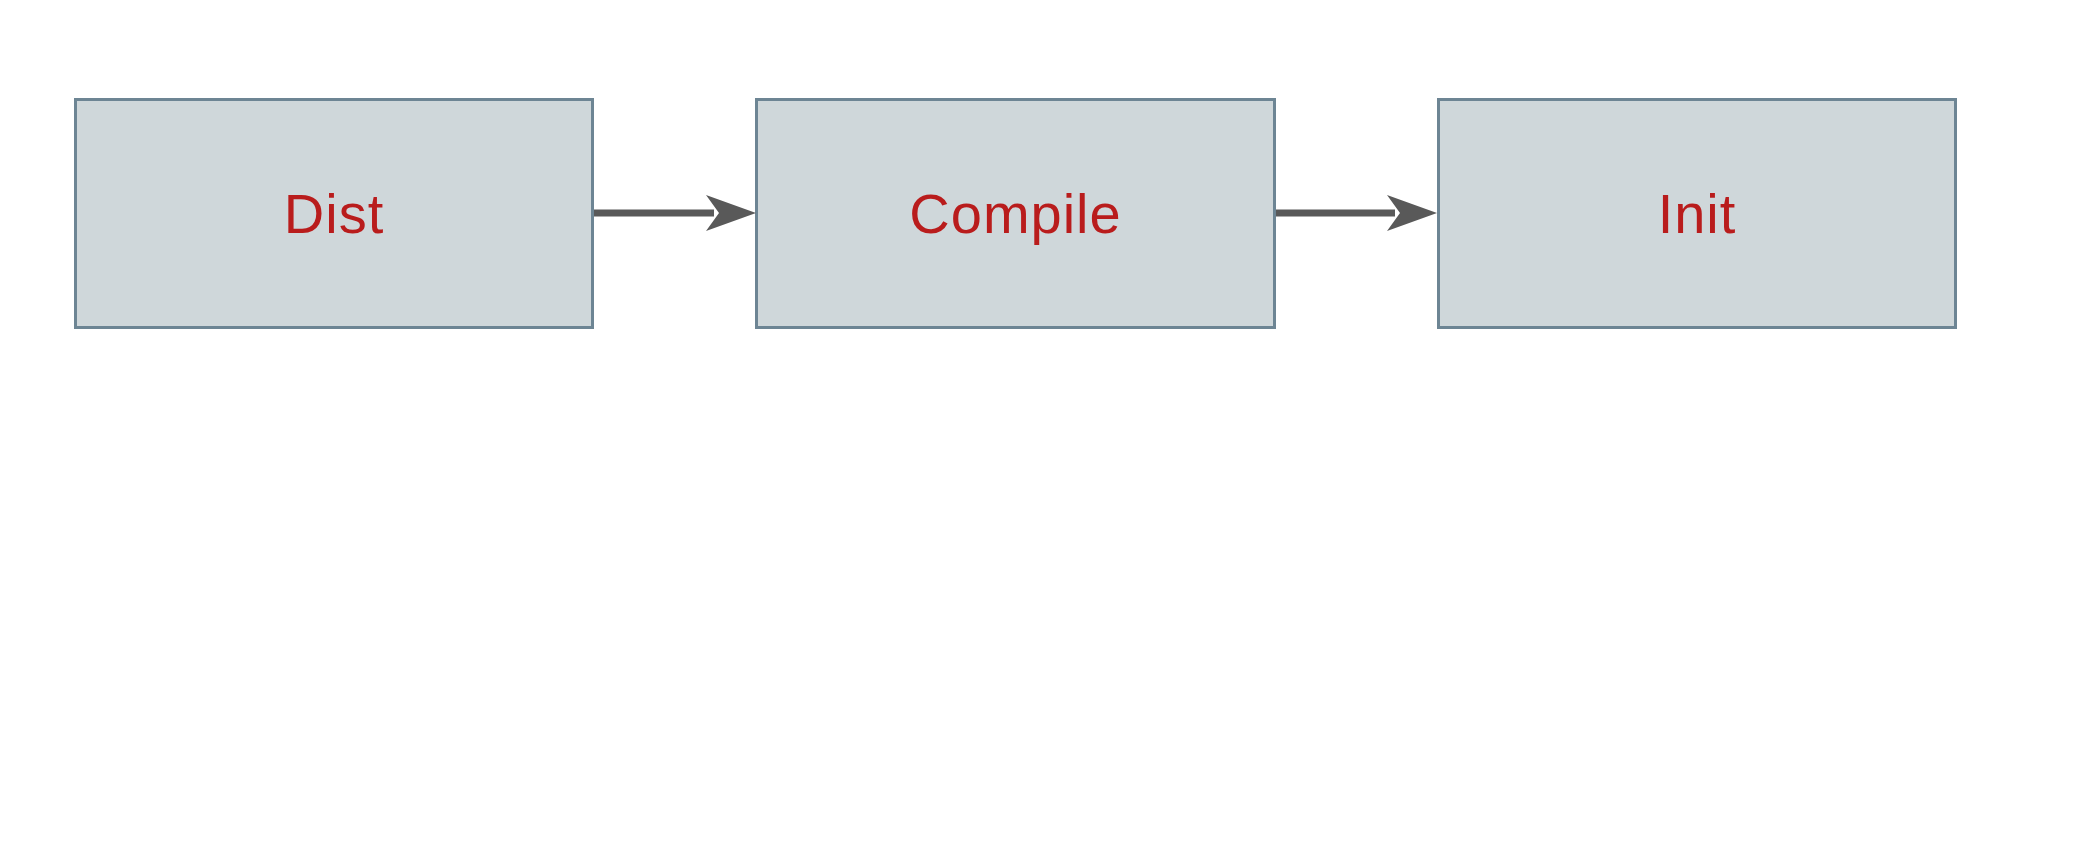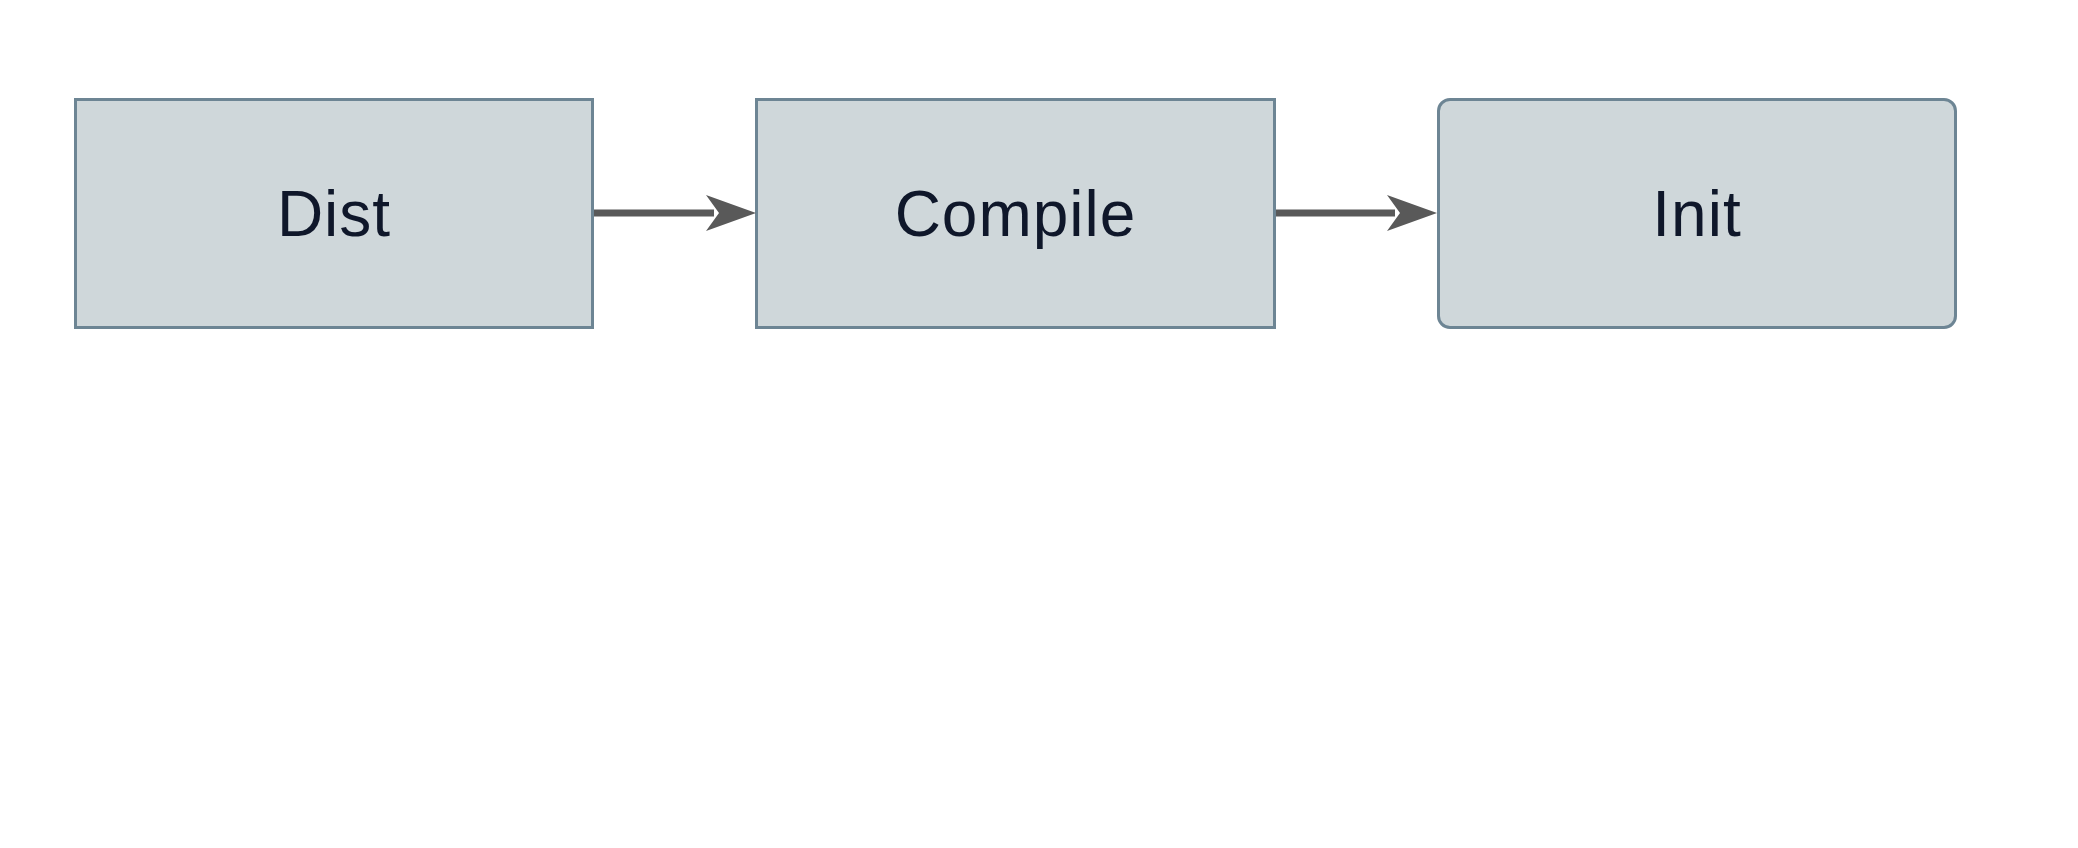--- a/index.html
+++ b/index.html
@@ -18,30 +18,30 @@
   .node {
     position: absolute;
     box-sizing: border-box;
     background: #cfd7da;
     border: 3px solid #6d8594;
     display: flex;
     align-items: center;
     justify-content: center;
   }
   .node .label {
-    color: #0f172a;
-    font-size: 64px;
+    color: #b91c1c;
+    font-size: 56px;
     font-weight: 400;
     letter-spacing: 1px;
     line-height: 1;
     white-space: nowrap;
   }
   #node-dist    { left: 74px;   top: 98px;  width: 520px; height: 231px; }
   #node-compile { left: 755px;  top: 98px;  width: 521px; height: 231px; }
-  #node-init    { left: 1437px; top: 98px;  width: 520px; height: 231px; border-radius: 13px; }
+  #node-init    { left: 1437px; top: 98px;  width: 520px; height: 231px; }
   #node-clean   { left: 756px;  top: 513px; width: 520px; height: 231px; }
   .edge {
     position: absolute;
     overflow: visible;
   }
   #edge-dist-compile    { left: 594px;  top: 194px; }
   #edge-compile-init    { left: 1276px; top: 194px; }
 </style>
 </head>
 <body>

